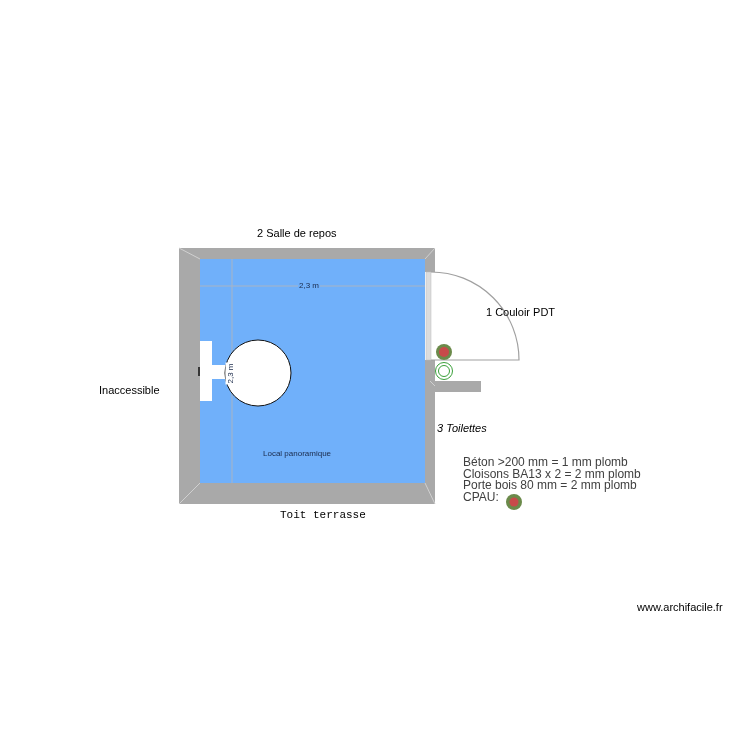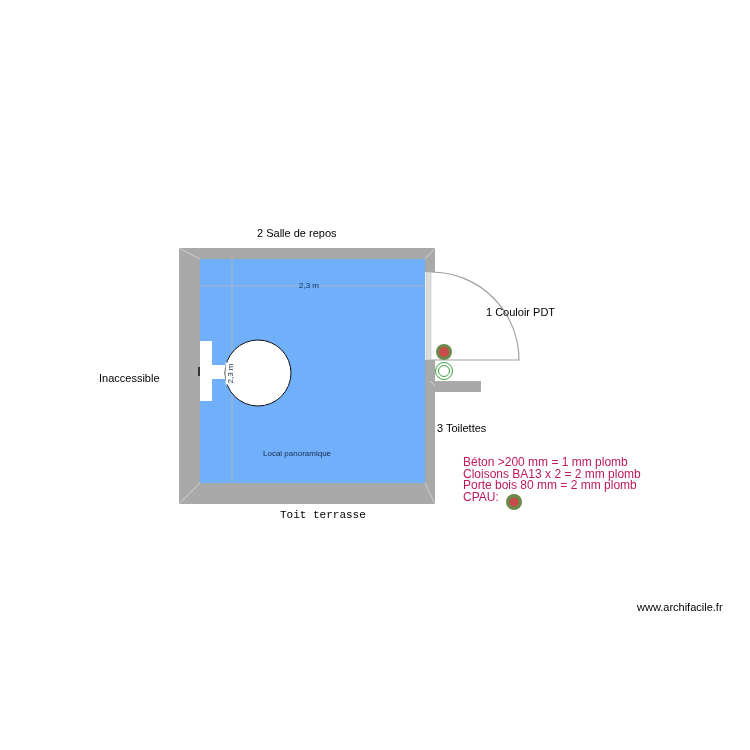--- a/index.html
+++ b/index.html
@@ -1,19 +1,19 @@
 <!DOCTYPE html>
 <html><head>
 <meta charset="utf-8">
 <style>
   html, body { margin:0; padding:0; background:#ffffff; }
   body { width:750px; height:750px; position:relative; overflow:hidden; font-family:"Liberation Sans", sans-serif; }
   .lbl { position:absolute; color:#000000; font-size:11px; white-space:nowrap; }
   .small { font-size:8px; color:#1a2a4a; }
-  .legend { position:absolute; left:463px; top:457px; font-size:12px; line-height:11.5px; color:#be185d; }
+  .legend { position:absolute; left:463px; top:457px; font-size:12px; line-height:11.5px; color:#404040; }
   .legend div { white-space:nowrap; }
   svg { position:absolute; left:0; top:0; }
 </style>
 </head>
 <body>
 
 <svg width="750" height="750" viewBox="0 0 750 750">
 
   <rect x="179" y="248" width="256" height="256" fill="#a9a9a9"></rect>
 
@@ -50,23 +50,23 @@
   <circle cx="514" cy="502" r="8" fill="#6b8a4a"></circle>
   <circle cx="514" cy="502" r="4.5" fill="#c84a4a"></circle>
 </svg>
 
 <div class="lbl small" style="left:298px; top:281px; background:#70b0fa; padding:0 1px;">2,3 m</div>
 <div class="lbl small" style="left:219px; top:369px; transform:rotate(-90deg); transform-origin:center; background:#ffffff; padding:0 1px;">2,3 m</div>
 
 <div class="lbl small" style="left:263px; top:449px;">Local panoramique</div>
 
 <div class="lbl" style="left:257px; top:227px;">2 Salle de repos</div>
-<div class="lbl" style="left:99px; top:372px;">Inaccessible</div>
+<div class="lbl" style="left:99px; top:384px;">Inaccessible</div>
 <div class="lbl" style="left:443px; top:306px;margin-left:43px;">1 Couloir PDT</div>
-<div class="lbl" style="left:437px; top:422px;">3 Toilettes</div>
+<div class="lbl" style="left:437px; top:422px;font-style:italic;">3 Toilettes</div>
 <div class="lbl" style="left:280px; top:509px;font-family:Liberation Mono, monospace;">Toit terrasse</div>
 
 <div class="legend">
   <div>Béton &gt;200 mm = 1 mm plomb</div>
   <div>Cloisons BA13 x 2 = 2 mm plomb</div>
   <div>Porte bois 80 mm = 2 mm plomb</div>
   <div>CPAU:</div>
 </div>
 
 <div class="lbl" style="left:637px; top:601px;">www.archifacile.fr</div>

